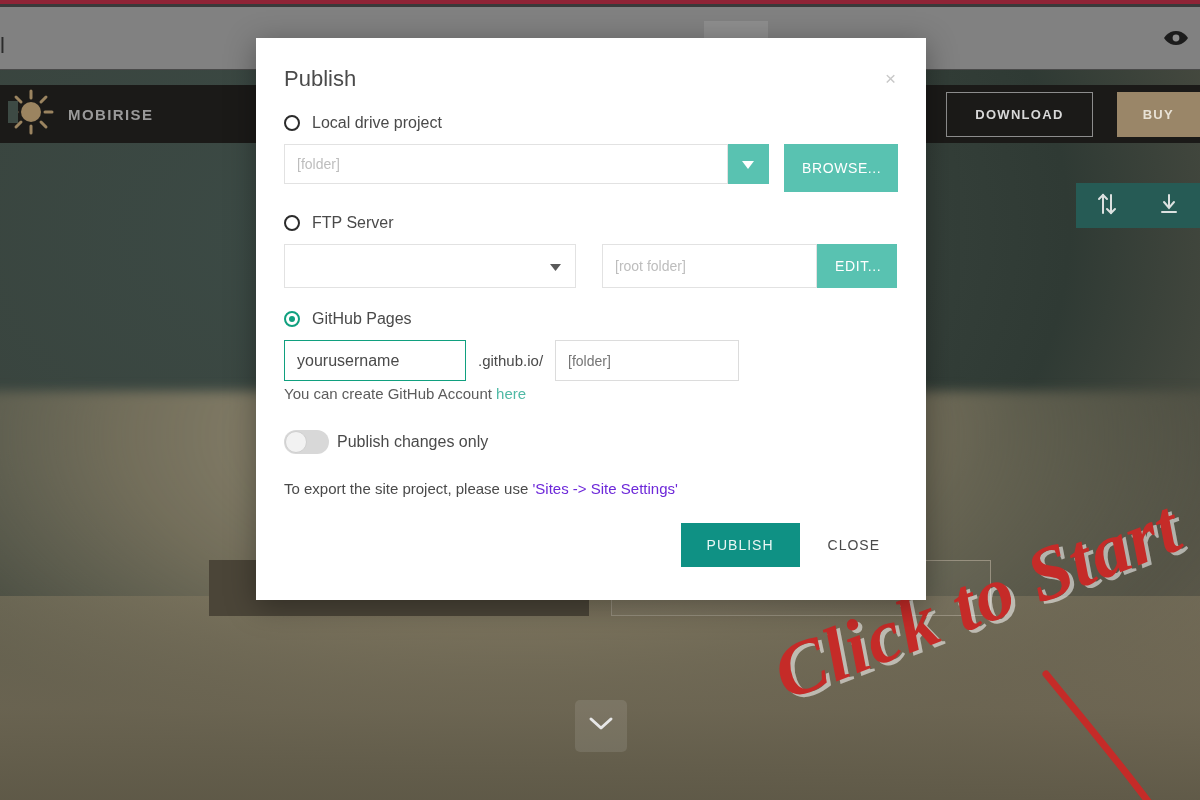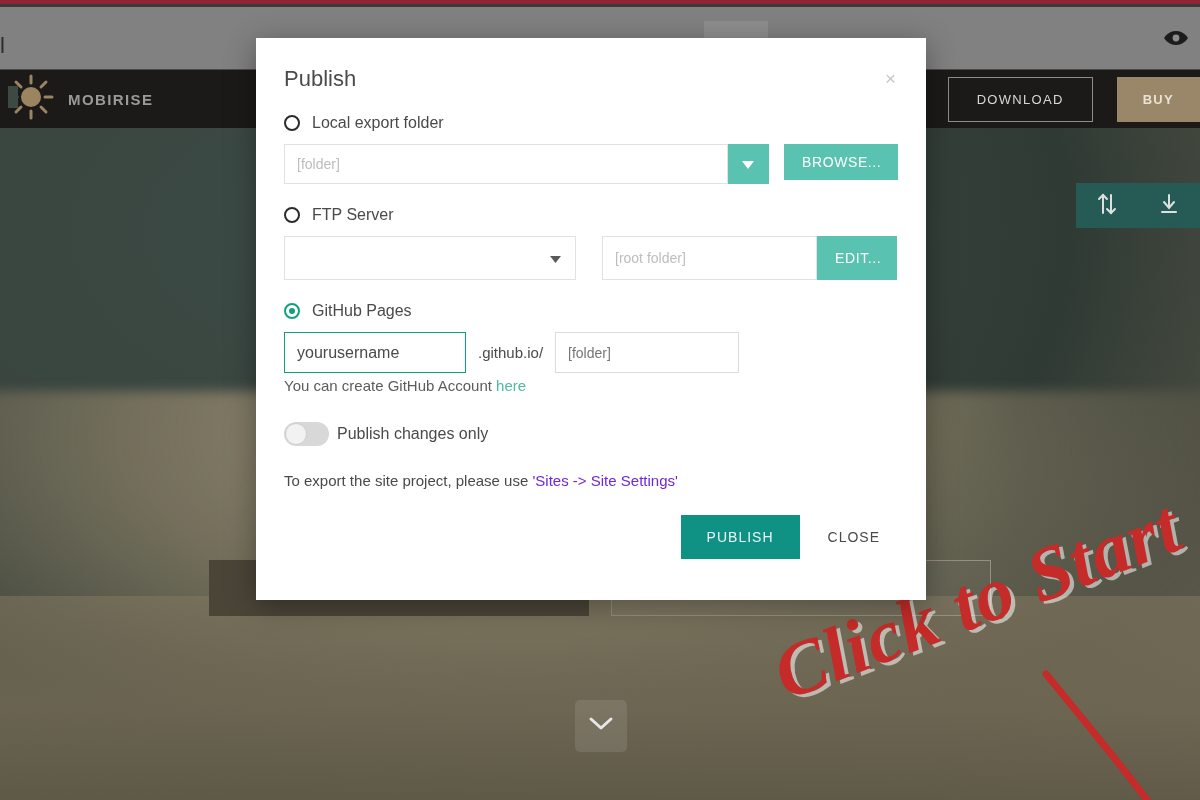--- a/index.html
+++ b/index.html
@@ -57,33 +57,33 @@
   .hero-cloud {
     position: absolute; left: -5%; top: 44%; width: 115%; height: 60%;
     background: radial-gradient(ellipse at 42% 10%, rgba(160,150,125,.95) 0%, rgba(134,124,100,.75) 35%, rgba(110,102,82,.25) 62%, rgba(0,0,0,0) 80%);
     filter: blur(6px);
   }
   .hero-ground {
     position: absolute; left: 0; bottom: 0; width: 100%; height: 28%;
     background: linear-gradient(180deg, rgba(130,120,96,.55) 0%, rgba(112,104,84,.85) 55%, rgba(96,90,72,.95) 100%);
   }
   .navbar {
-    position: absolute; top: 0; left: 0; width: 1200px; height: 58px;
+    position: absolute; top: 15px; left: 0; width: 1200px; height: 58px;
     background: #1b1a18; display: flex; align-items: center;
   }
   .brand { display: flex; align-items: center; gap: 14px; margin-left: 8px; }
   .brand-label {
     color: #9a9a9a; font-size: 15px; font-weight: bold; letter-spacing: 1.4px;
   }
   .nav-right {
     margin-left: auto; display: flex; align-items: center; gap: 24px; padding-right: 0px;
   }
   .nav-link { color: #b9b9b9; font-size: 13px; font-weight: bold; letter-spacing: 1.1px; }
   .btn-download {
-    border: 1px solid #8d8d8d; color: #d8d8d8; font-size: 13px; font-weight: normal;
+    border: 1px solid #8d8d8d; color: #d8d8d8; font-size: 13px; font-weight: bold;
     letter-spacing: 1.3px; padding: 14px 28px; background: transparent;
   }
   .btn-buy {
     background: #9a8668; color: #e8e2d6; font-size: 13px; font-weight: bold;
     letter-spacing: 1.3px; padding: 15px 26px; border: none;
   }
   .hero-title {
     position: absolute; top: 200px; left: 0; width: 1200px; text-align: center;
     font-size: 112px; font-weight: bold; color: #a9aba6; letter-spacing: 6px;
     font-family: "Liberation Sans", sans-serif;
@@ -147,21 +147,21 @@
     height: 40px; border: 1px solid #e2e2e2; background: #fff;
     font-size: 14px; color: #555; padding: 0 12px; outline: none;
     font-family: "Liberation Sans", sans-serif;
   }
   .txt-input::placeholder { color: #bdbdbd; }
   .drop-btn {
     width: 43px; height: 40px; background: #59c2b1; border: none;
     display: flex; align-items: center; justify-content: center; cursor: pointer;
   }
   .teal-btn {
-    background: #59c2b1; color: #ffffff; border: none; height: 36px; padding: 0 18px;
+    background: #59c2b1; color: #ffffff; border: none; height: 48px; padding: 0 18px;
     font-size: 14px; letter-spacing: .6px; cursor: pointer;
     font-family: "Liberation Sans", sans-serif;
   }
   .select-box {
     width: 292px; height: 44px; border: 1px solid #e2e2e2; background: #fff;
     display: flex; align-items: center; justify-content: flex-end; padding-right: 14px;
     cursor: pointer;
   }
   .gh-row { display: flex; align-items: center; gap: 0; margin-bottom: 4px; }
   .gh-user {
@@ -325,21 +325,21 @@
   <div class="modal">
     <div class="modal-head">
       <div class="modal-title">Publish</div>
       <button class="modal-close">×</button>
     </div>
 
     <div class="modal-body">
 
       <div class="opt-row">
         <span class="radio"></span>
-        <span class="opt-label">Local export folder</span>
+        <span class="opt-label">Local drive project</span>
       </div>
       <div class="field-row">
         <input class="txt-input" style="width: 467px;" placeholder="[folder]">
         <button class="drop-btn">
           <span>
             <svg width="12" height="8" viewBox="0 0 12 8">
               <polygon points="0,0 12,0 6,8" fill="#ffffff"></polygon>
             </svg>
           </span>
         </button>

